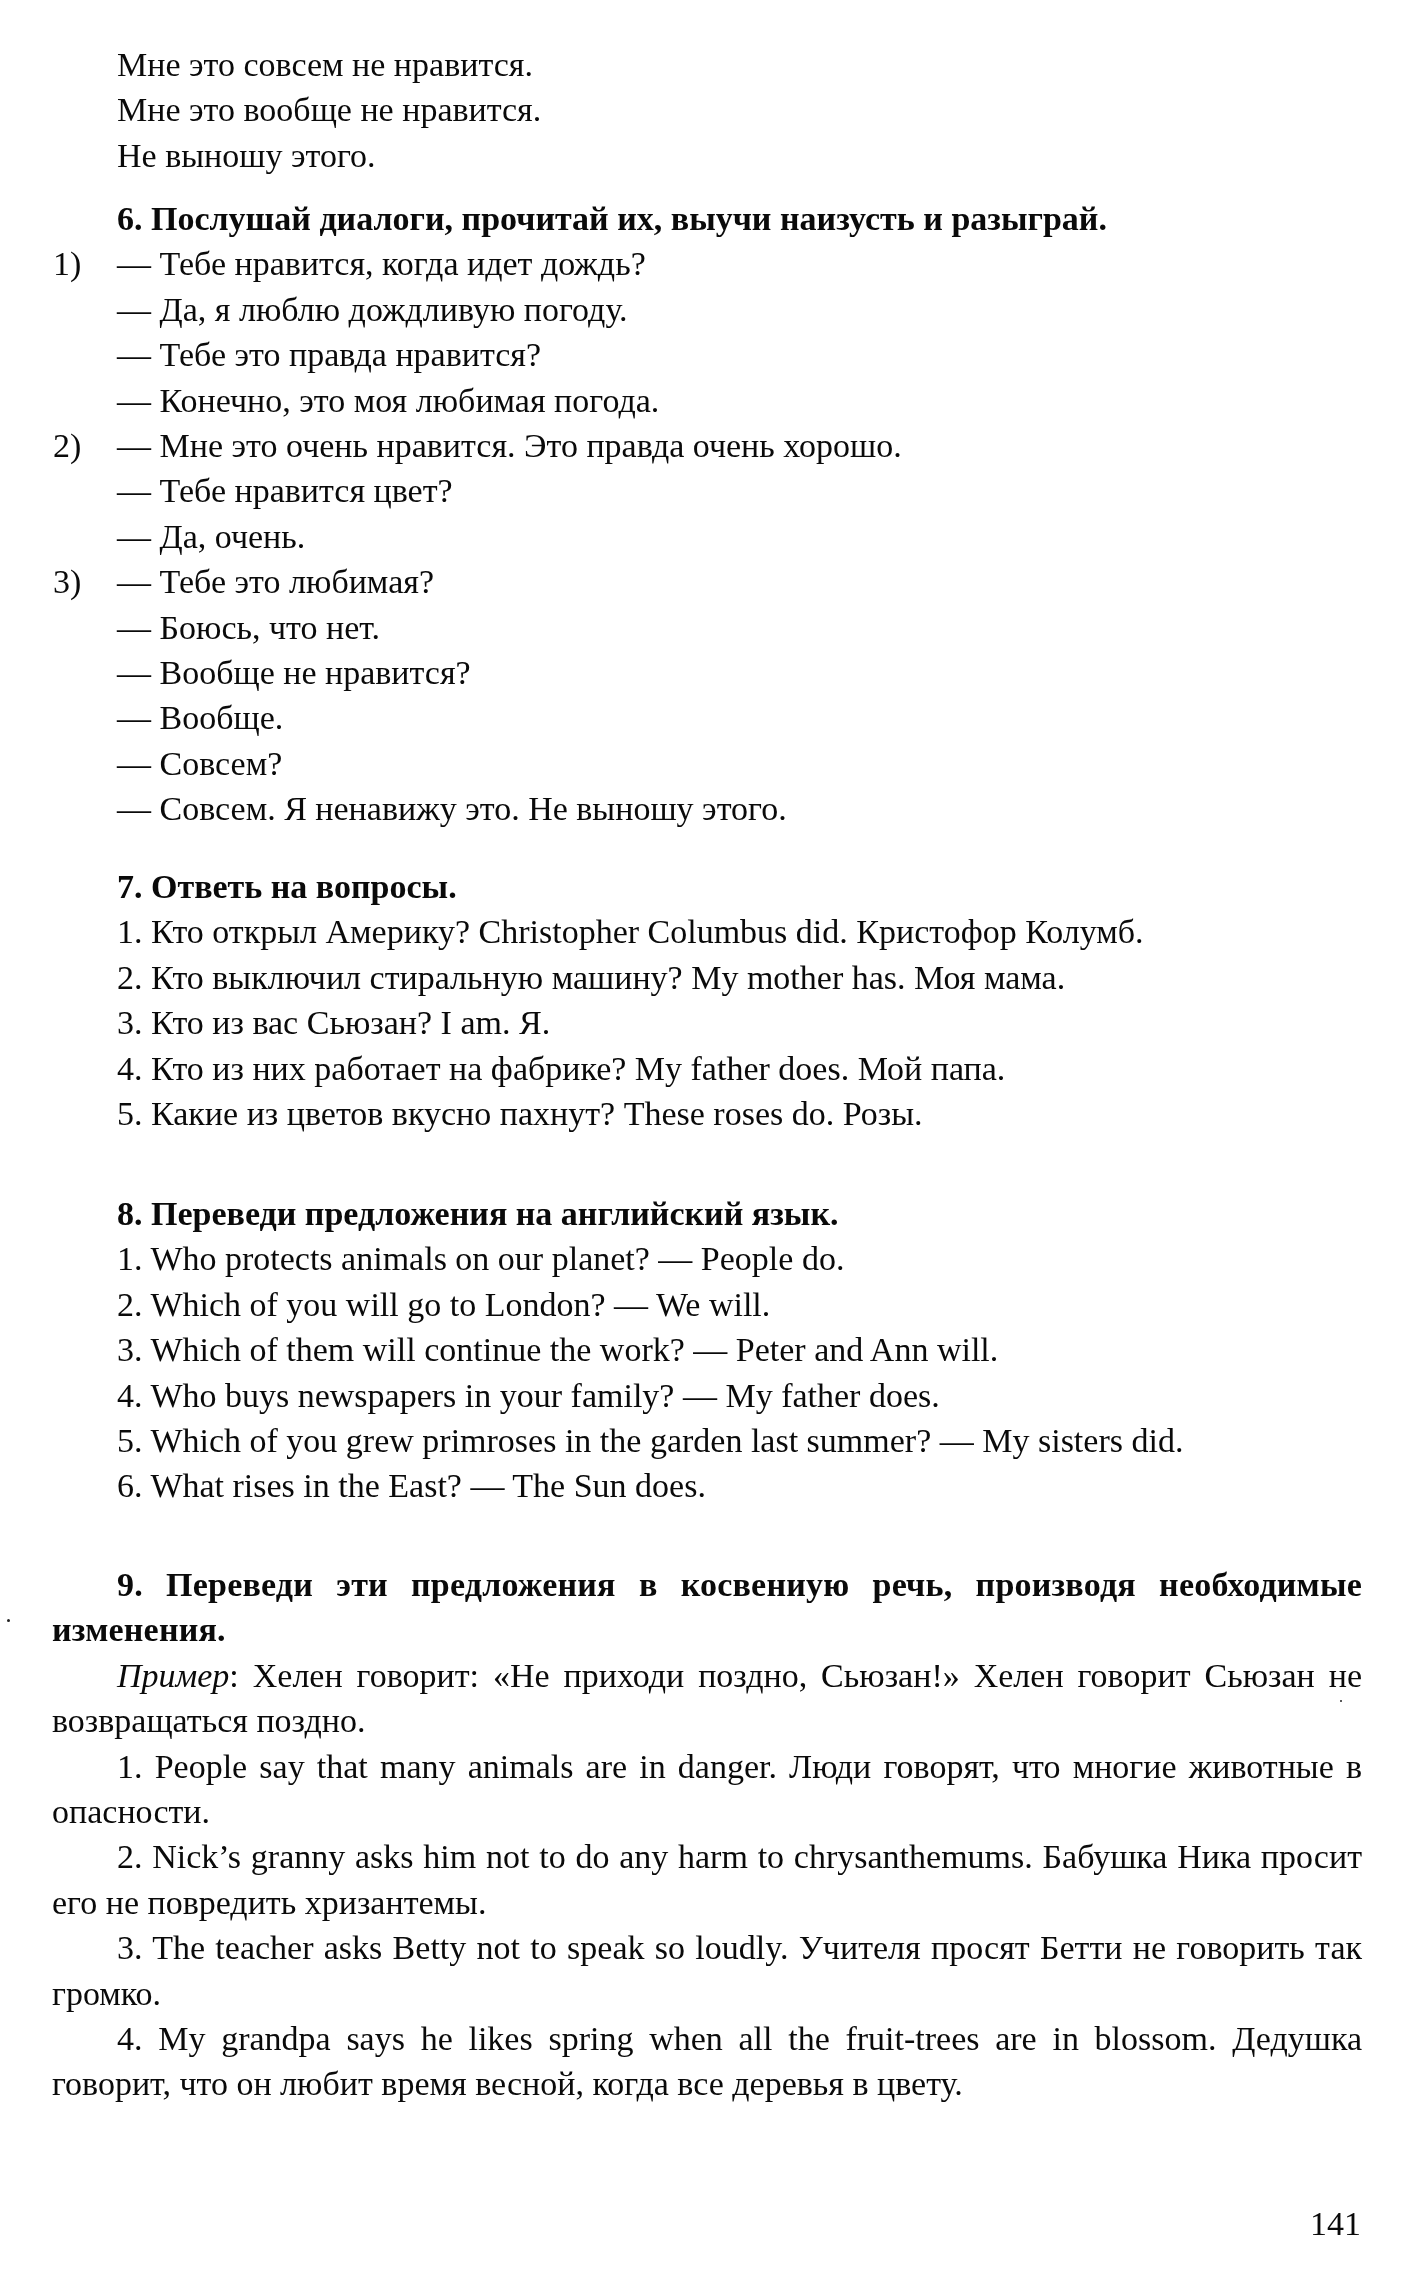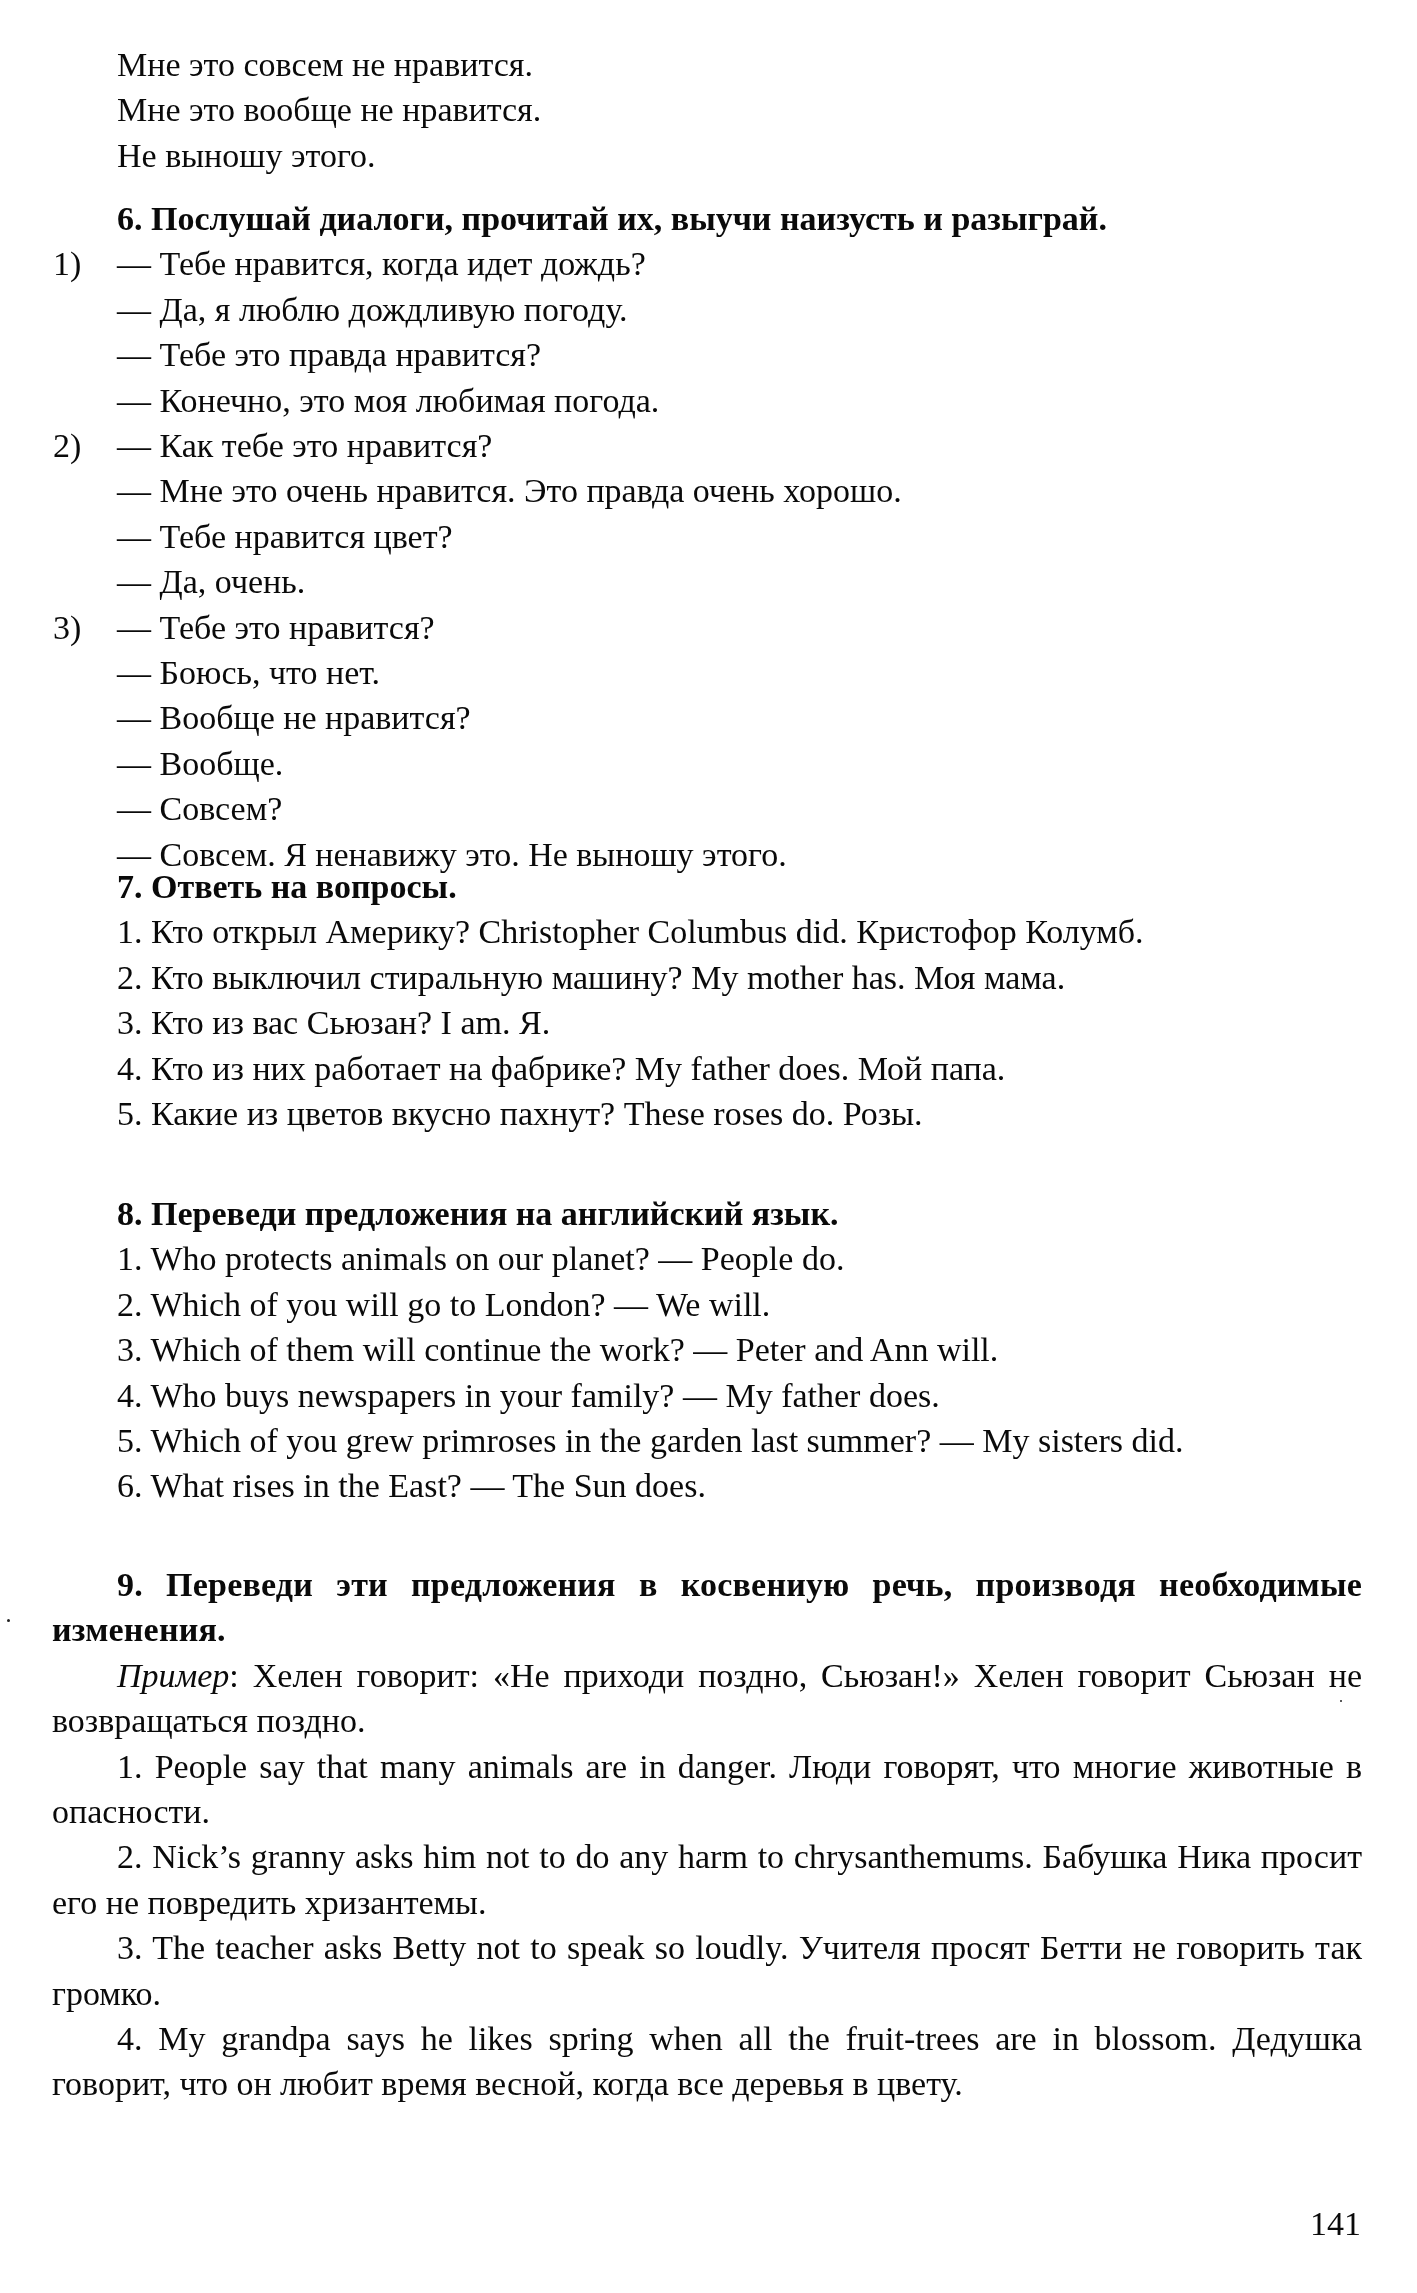--- a/index.html
+++ b/index.html
@@ -99,29 +99,28 @@
     <span class="dialogue-row">
       <span class="dialogue-num">1)</span>
       <span>— Тебе нравится, когда идет дождь?</span>
     </span>
     <span class="dialogue-row">— Да, я люблю дождливую погоду.</span>
     <span class="dialogue-row">— Тебе это правда нравится?</span>
     <span class="dialogue-row">— Конечно, это моя любимая погода.</span>
 
     <span class="dialogue-row">
       <span class="dialogue-num">2)</span>
-      <span>— Как тебе это нравится?</span>
     </span>
     <span class="dialogue-row">— Мне это очень нравится. Это правда очень хорошо.</span>
     <span class="dialogue-row">— Тебе нравится цвет?</span>
     <span class="dialogue-row">— Да, очень.</span>
 
     <span class="dialogue-row">
       <span class="dialogue-num">3)</span>
-      <span>— Тебе это нравится?</span>
+      <span>— Тебе это любимая?</span>
     </span>
     <span class="dialogue-row">— Боюсь, что нет.</span>
     <span class="dialogue-row">— Вообще не нравится?</span>
     <span class="dialogue-row">— Вообще.</span>
     <span class="dialogue-row">— Совсем?</span>
     <span class="dialogue-row">— Совсем. Я ненавижу это. Не выношу этого.</span>
   </div>
 
   <div class="block" style="top: 864px;">
     <span class="line bold">7. Ответь на вопросы.</span>

